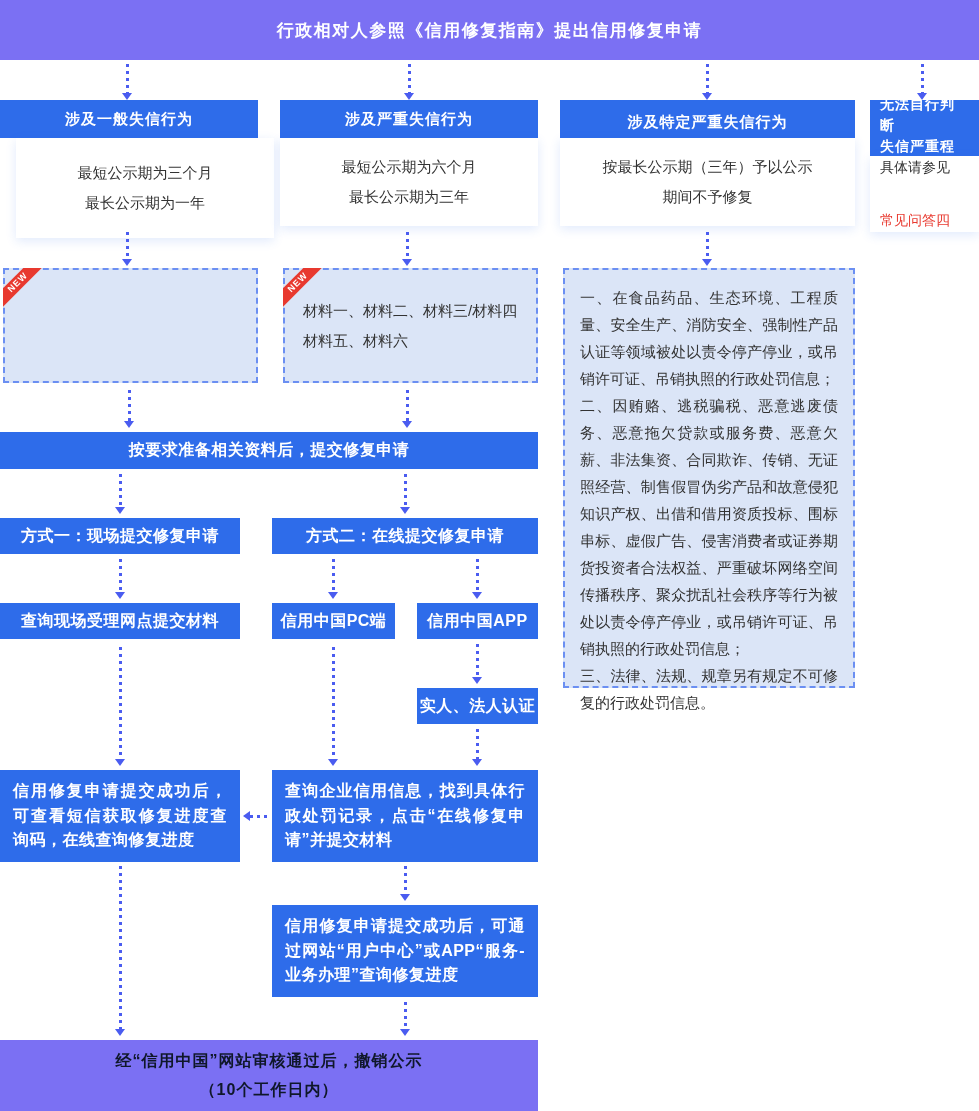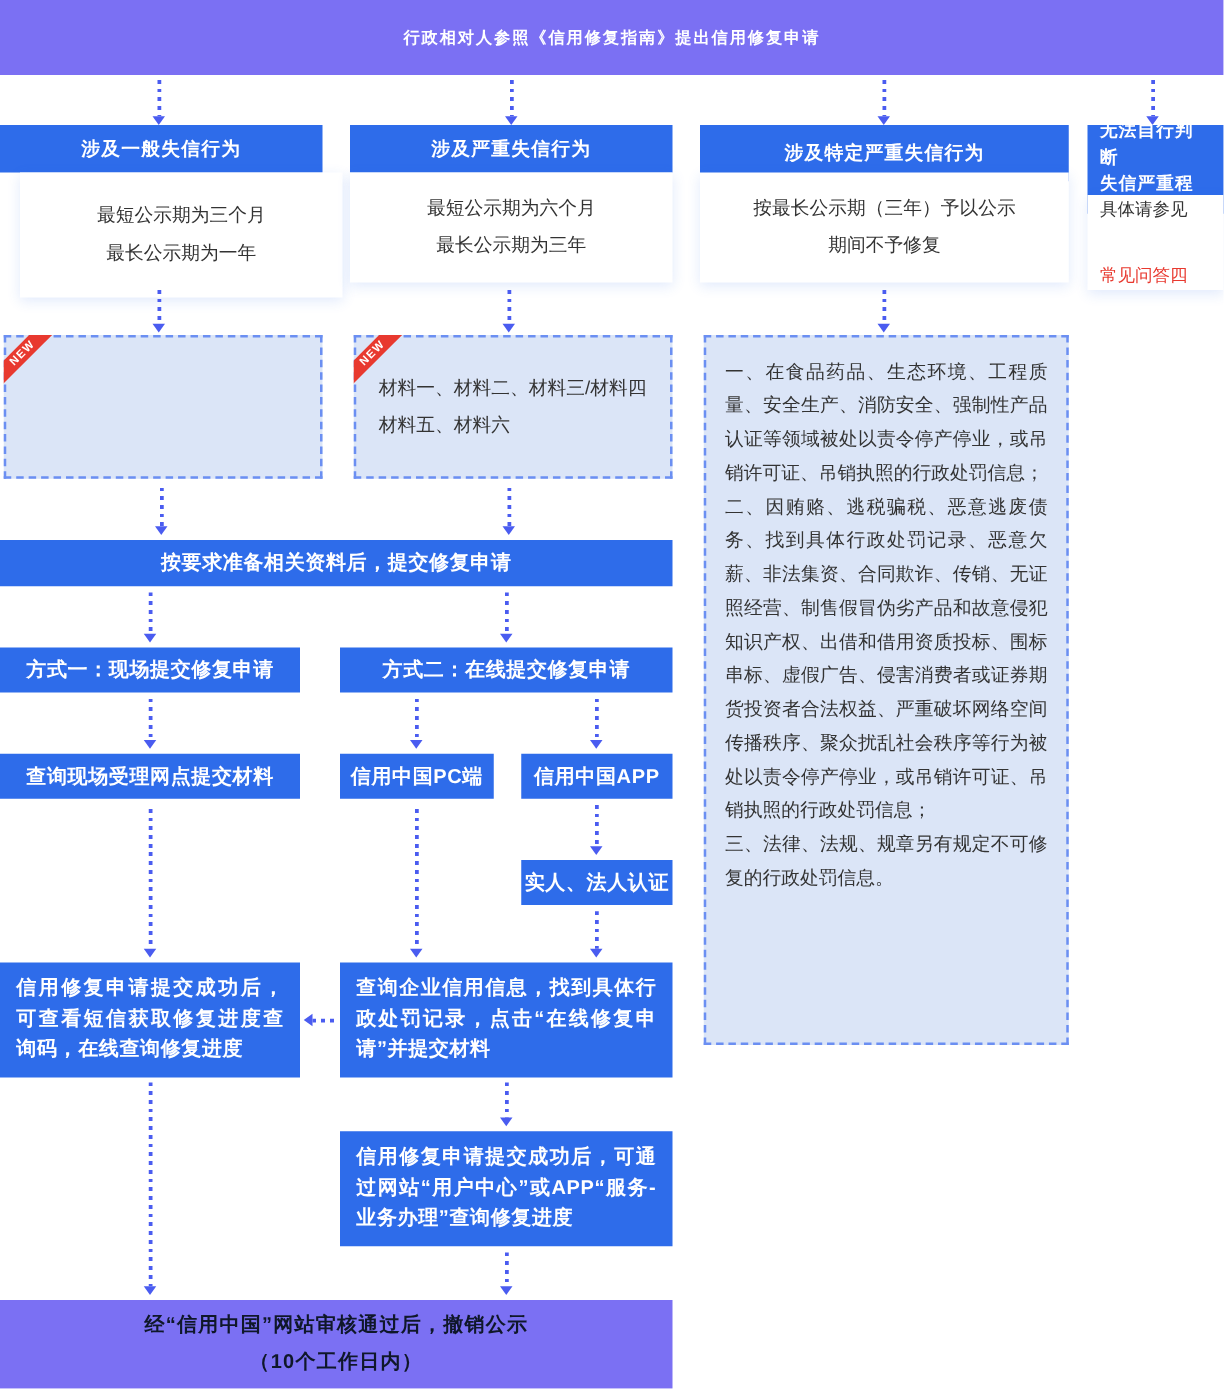--- a/index.html
+++ b/index.html
@@ -5,21 +5,21 @@
   * { margin:0; padding:0; box-sizing:border-box; }
   html,body { background:#fff; }
   body { font-family:"Liberation Sans","DejaVu Sans",sans-serif; }
   .stage { position:relative; width:979px; height:1111px; background:#fff; overflow:hidden; margin:0 auto; }
   .abs { position:absolute; }
 
   .banner {
     left:0; top:0; width:979px; height:60px;
     background:var(--purple,#7b70f3); color:#fff;
     display:flex; align-items:center; justify-content:center;
-    font-size:13px; font-weight:bold; letter-spacing:1.5px;
+    font-size:17px; font-weight:bold; letter-spacing:1.5px;
   }
   .final-banner {
     background:var(--purple,#7b70f3); color:#0f172a;
     display:flex; align-items:center; justify-content:center;
     font-size:16px; font-weight:bold; text-align:center;
     white-space:pre-line; line-height:1.8; letter-spacing:1px;
   }
 
   .card-header {
     background:var(--blue,#2e6cea); color:#fff; font-weight:bold; font-size:15px;
@@ -132,23 +132,23 @@
 
   <div class="abs dashed-box mat-center" style="left:3px;top:268px;width:255px;height:115px">
     <div class="ribbon"><span>NEW</span></div>
   </div>
   <div class="abs dashed-box mat-left" style="left:283px;top:268px;width:255px;height:115px">
     <div class="ribbon"><span>NEW</span></div>
     <span>材料一、材料二、材料三/材料四
 材料五、材料六</span>
   </div>
 
-  <div class="abs dashed-box penalty" style="left:563px;top:268px;width:292px;height:568px">
+  <div class="abs dashed-box penalty" style="left:563px;top:268px;width:292px;height:420px">
     <p>一、在食品药品、生态环境、工程质量、安全生产、消防安全、强制性产品认证等领域被处以责令停产停业，或吊销许可证、吊销执照的行政处罚信息；</p>
-    <p>二、因贿赂、逃税骗税、恶意逃废债务、找到具体行政处罚记录、恶意欠薪、非法集资、合同欺诈、传销、无证照经营、制售假冒伪劣产品和故意侵犯知识产权、出借和借用资质投标、围标串标、虚假广告、侵害消费者或证券期货投资者合法权益、严重破坏网络空间传播秩序、聚众扰乱社会秩序等行为被处以责令停产停业，或吊销许可证、吊销执照的行政处罚信息；</p>
+    <p>二、因贿赂、逃税骗税、恶意逃废债务、恶意拖欠贷款或服务费、恶意欠薪、非法集资、合同欺诈、传销、无证照经营、制售假冒伪劣产品和故意侵犯知识产权、出借和借用资质投标、围标串标、虚假广告、侵害消费者或证券期货投资者合法权益、严重破坏网络空间传播秩序、聚众扰乱社会秩序等行为被处以责令停产停业，或吊销许可证、吊销执照的行政处罚信息；</p>
     <p>三、法律、法规、规章另有规定不可修复的行政处罚信息。</p>
   </div>
 
   <div class="arrow-v" style="left:124px;top:390px;height:38px">
       <i class="line"></i>
       <i class="head"></i>
     </div>
   <div class="arrow-v" style="left:402px;top:390px;height:38px">
       <i class="line"></i>
       <i class="head"></i>

